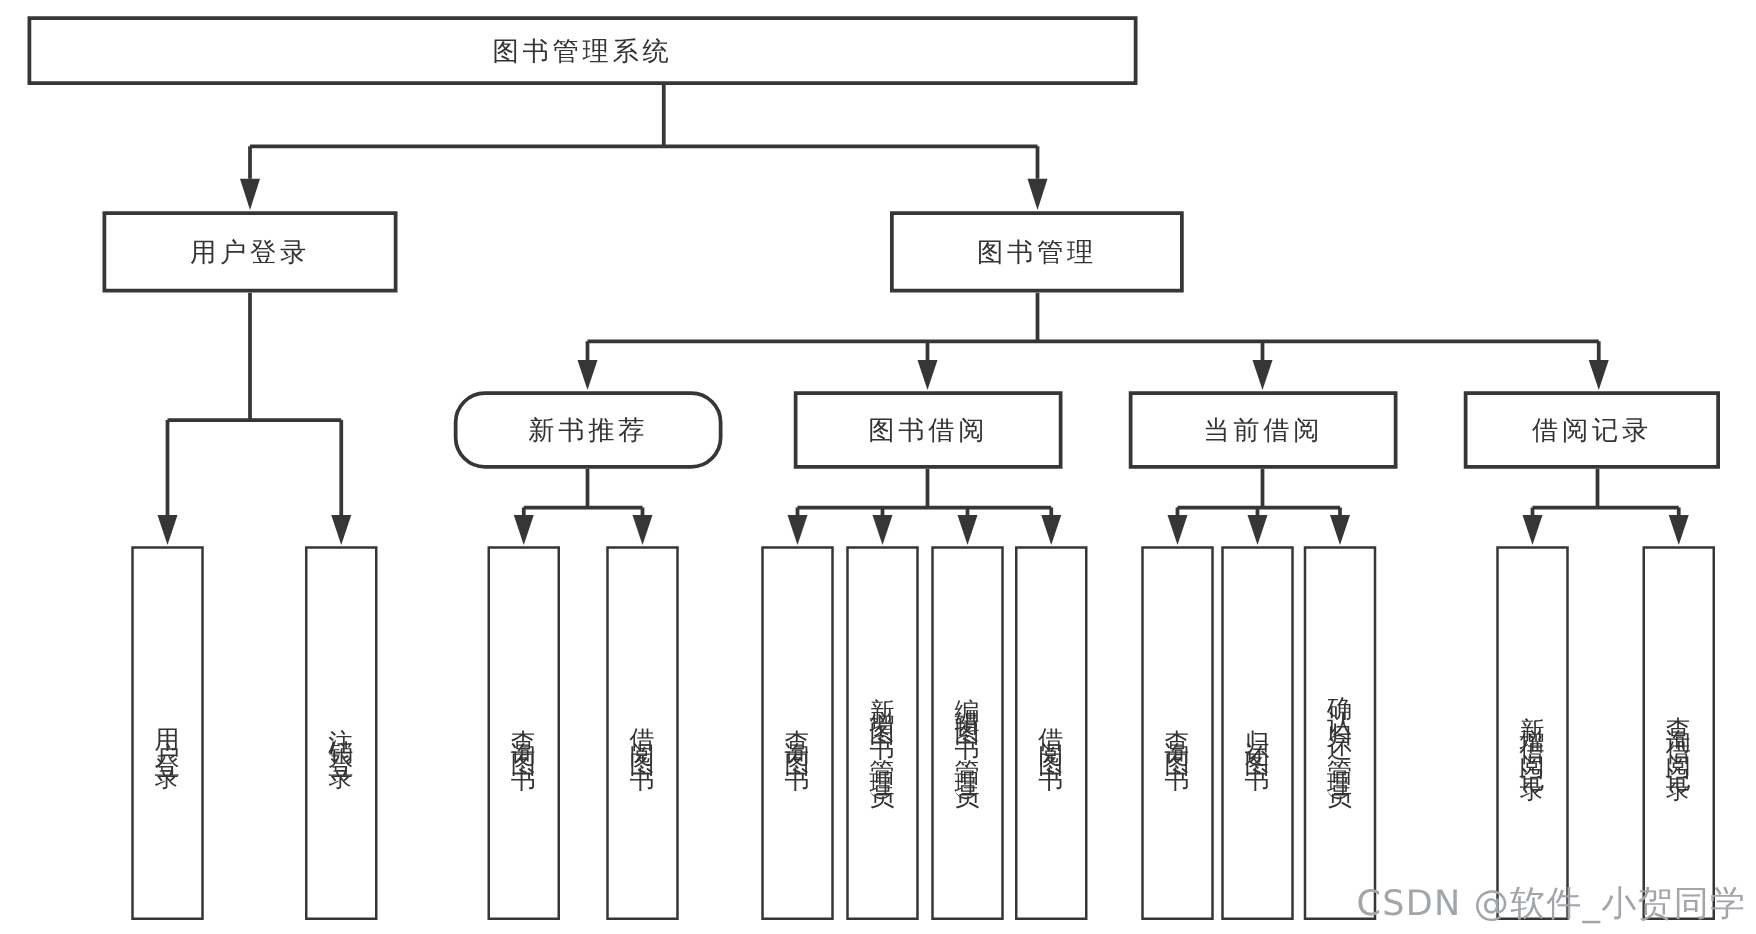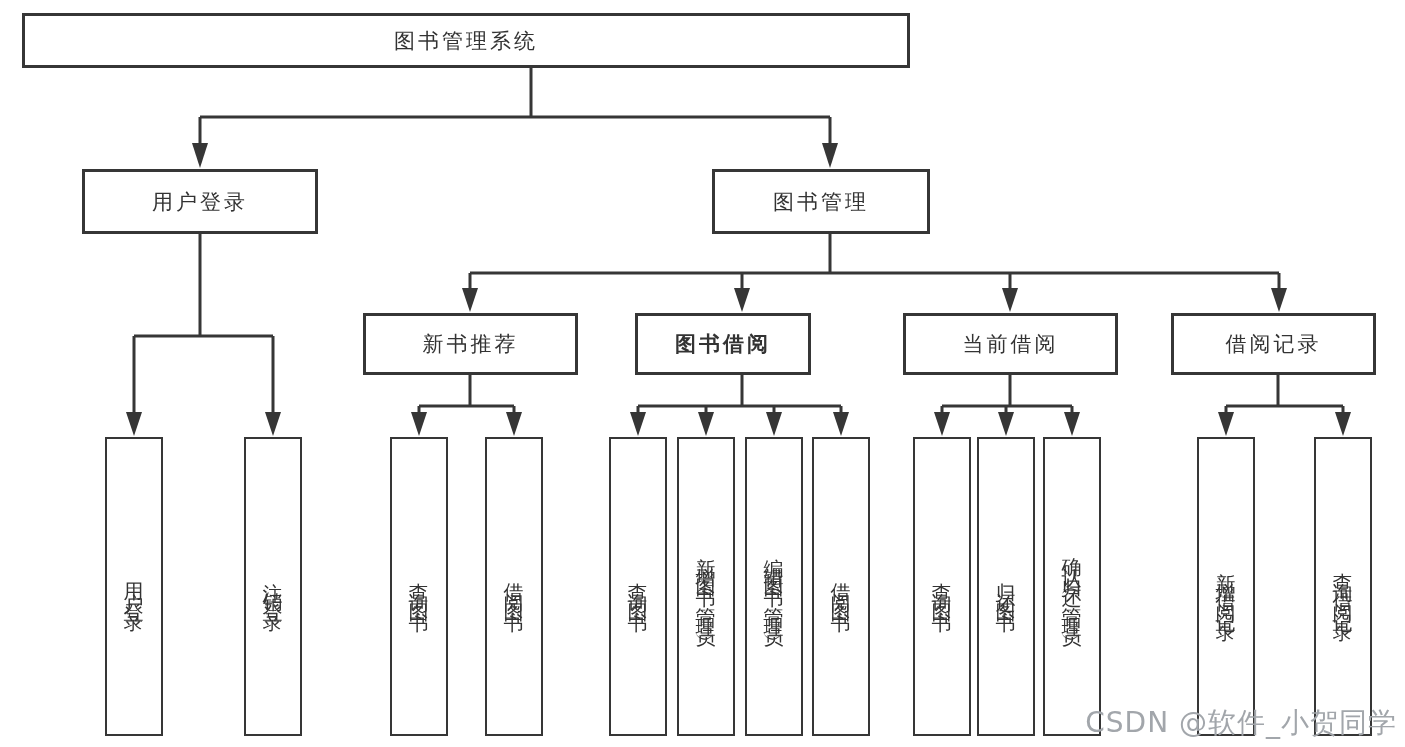--- a/index.html
+++ b/index.html
@@ -37,24 +37,24 @@
     writing-mode:vertical-rl;
     text-orientation:mixed;
     font-size:20px;
     letter-spacing:10px;
     line-height:1;
     white-space:nowrap;
   }
   
   .root      {left:22px;  top:13px;  width:888px; height:55px;}
   .n-login   {left:82px;  top:169px; width:236px;  height:65px;}
-  .n-mgmt    {left:712px; top:169px; width:218px;  height:65px;}
+  .n-mgmt    {left:712px; top:169px; width:235px;  height:65px;}
   .row3      {top:313px; height:62px;}
-  .n-recommend{left:363px; width:215px;}
-  .n-borrow  {left:635px;  width:176px;font-weight:bold;}
+  .n-recommend{left:363px; width:215px;border-radius:25px;}
+  .n-borrow  {left:635px;  width:215px;}
   .n-current {left:903px;  width:215px;}
   .n-records {left:1171px; width:205px;}
   .lf-1 {left:105px;}  .lf-2 {left:244px;}
   .lf-3 {left:390px;}  .lf-4 {left:485px;}
   .lf-5 {left:609px;}  .lf-6 {left:677px;}
   .lf-7 {left:745px;}  .lf-8 {left:812px;}
   .lf-9 {left:913px;}  .lf-10{left:977px;}  .lf-11{left:1043px;}
   .lf-12{left:1197px;} .lf-13{left:1314px;}
   .watermark{
     position:absolute;

